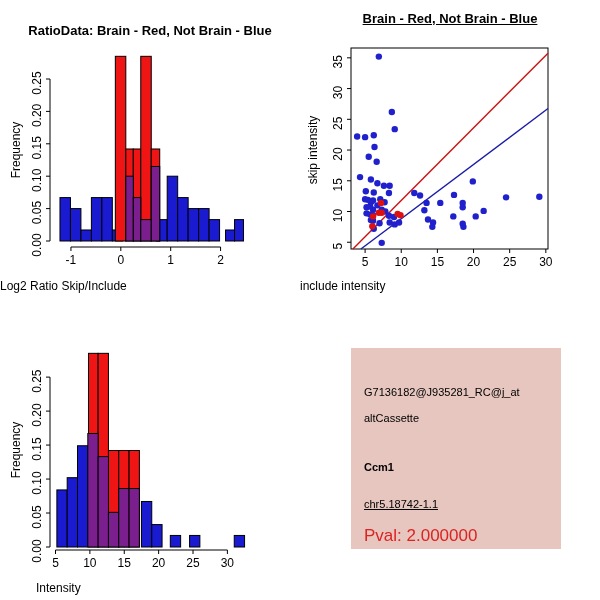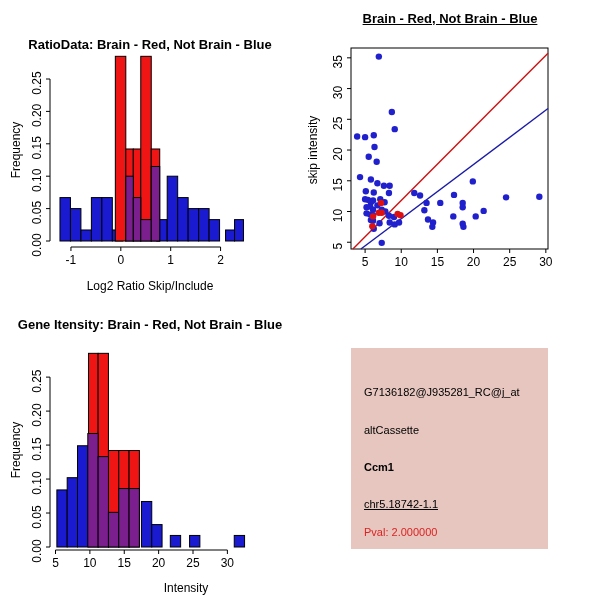--- a/index.html
+++ b/index.html
@@ -2,26 +2,26 @@
 <html><head>
 <meta charset="utf-8">
 <style>
   html,body{margin:0;padding:0;background:#ffffff;}
   #stage{position:relative;width:600px;height:600px;background:#ffffff;overflow:hidden;
          font-family:"Liberation Sans", sans-serif;}
   .panel{position:absolute;width:300px;height:300px;}
   .panel svg{position:absolute;left:0;top:0;}
   .ptitle{position:absolute;left:0;width:300px;text-align:center;font-weight:bold;
           font-size:13px;color:#000;}
-  .xlab{position:absolute;left:0;width:300px;text-align:center;font-size:12px;color:#000;}
+  .xlab{position:absolute;left:0;width:300px;font-size:12px;color:#000;}
   .ylab{position:absolute;left:16px;top:150px;font-size:12px;color:#000;white-space:nowrap;
         transform:translate(-50%,-50%) rotate(-90deg);}
   #infobox{position:absolute;}
   .infoline{position:absolute;font-size:11px;color:#000;white-space:nowrap;}
-  .pval{position:absolute;font-size:11px;white-space:nowrap;}
+  .pval{position:absolute;font-size:17px;white-space:nowrap;}
 </style>
 </head>
 <body>
 
 <div id="stage">
 
   <div class="panel" style="left:0;top:0;">
     <svg id="svg0" width="300" height="300">
         <line x1="70.9471032745592" y1="247" x2="220.56926952141058" y2="247" stroke="#000000"></line>
         <line x1="70.9471032745592" y1="247" x2="70.9471032745592" y2="251" stroke="#000000"></line>
@@ -62,21 +62,21 @@
         <rect x="115.33501259445843" y="56.32399299474605" width="10.473551637279613" height="184.67600700525395" fill="#f01515" stroke="#000" stroke-width="1"></rect>
         <rect x="125.80856423173805" y="148.98598949211907" width="7.481108312342542" height="92.01401050788093" fill="#f01515" stroke="#000" stroke-width="1"></rect>
         <rect x="133.2896725440806" y="148.98598949211907" width="7.481108312342599" height="92.01401050788093" fill="#f01515" stroke="#000" stroke-width="1"></rect>
         <rect x="140.7707808564232" y="56.32399299474605" width="10.47355163727957" height="184.67600700525395" fill="#f01515" stroke="#000" stroke-width="1"></rect>
         <rect x="151.24433249370276" y="148.98598949211907" width="8.478589420654941" height="92.01401050788093" fill="#f01515" stroke="#000" stroke-width="1"></rect>
         <rect x="125.80856423173805" y="176.2014010507881" width="7.481108312342542" height="64.79859894921191" fill="#7b1f8e" stroke="#000" stroke-width="1"></rect>
         <rect x="133.2896725440806" y="197.58493870402802" width="7.481108312342599" height="43.41506129597198" fill="#7b1f8e" stroke="#000" stroke-width="1"></rect>
         <rect x="140.7707808564232" y="219.61646234676007" width="10.47355163727957" height="21.383537653239927" fill="#7b1f8e" stroke="#000" stroke-width="1"></rect>
         <rect x="151.24433249370276" y="166.4816112084063" width="8.478589420654941" height="74.51838879159371" fill="#7b1f8e" stroke="#000" stroke-width="1"></rect>
       </svg>
-    <div class="ptitle" style="top:37px;text-align:center;">RatioData: Brain - Red, Not Brain - Blue</div>
+    <div class="ptitle" style="top:23px;text-align:center;">RatioData: Brain - Red, Not Brain - Blue</div>
     <div class="xlab" style="top:279px;">Log2 Ratio Skip/Include</div>
     <div class="ylab">Frequency</div>
   </div>
 
   <div class="panel" style="left:300px;top:0;">
     <svg id="svg1" width="300" height="300">
         <rect x="51" y="48" width="197" height="201" fill="none" stroke="#000000"></rect>
         <line x1="65.09724770642202" y1="249" x2="65.09724770642202" y2="253" stroke="#000000"></line>
         <text x="65.09724770642202" y="266" font-size="12px" font-family="Liberation Sans, sans-serif" fill="#000" text-anchor="middle">5</text>
         <line x1="101.24403669724771" y1="249" x2="101.24403669724771" y2="253" stroke="#000000"></line>
@@ -168,20 +168,21 @@
         <circle cx="239.32477064220183" cy="196.75229357798165" r="3.2" fill="#2020cc"></circle>
         <circle cx="72.32660550458715" cy="226.25688073394497" r="3.2" fill="#dd1111"></circle>
         <circle cx="73.04954128440366" cy="216.42201834862385" r="3.2" fill="#dd1111"></circle>
         <circle cx="78.83302752293578" cy="212.73394495412845" r="3.2" fill="#dd1111"></circle>
         <circle cx="81.72477064220183" cy="212.73394495412845" r="3.2" fill="#dd1111"></circle>
         <circle cx="81.00183486238532" cy="202.89908256880733" r="3.2" fill="#dd1111"></circle>
         <circle cx="97.62935779816513" cy="213.9633027522936" r="3.2" fill="#dd1111"></circle>
         <circle cx="100.5211009174312" cy="215.19266055045873" r="3.2" fill="#dd1111"></circle>
       </svg>
     <div class="ptitle" style="top:11px;text-decoration:underline;">Brain - Red, Not Brain - Blue</div>
+    <div class="xlab" style="top:279px;">include intensity</div>
     <div class="ylab" style="left:13px;">skip intensity</div>
   </div>
 
   <div class="panel" style="left:0;top:300px;">
     <svg id="svg2" width="300" height="300">
         <line x1="55.5" y1="250" x2="227.375" y2="250" stroke="#000000"></line>
         <line x1="55.5" y1="250" x2="55.5" y2="254" stroke="#000000"></line>
         <text x="55.5" y="267" font-size="12px" font-family="Liberation Sans, sans-serif" fill="#000" text-anchor="middle">5</text>
         <line x1="89.875" y1="250" x2="89.875" y2="254" stroke="#000000"></line>
         <text x="89.875" y="267" font-size="12px" font-family="Liberation Sans, sans-serif" fill="#000" text-anchor="middle">10</text>
@@ -218,28 +219,27 @@
         <rect x="98.125" y="53.33975481611208" width="10.3125" height="193.66024518388792" fill="#f01515" stroke="#000" stroke-width="1"></rect>
         <rect x="108.4375" y="150.50963222416812" width="10.3125" height="96.49036777583188" fill="#f01515" stroke="#000" stroke-width="1"></rect>
         <rect x="118.75" y="150.50963222416812" width="10.3125" height="96.49036777583188" fill="#f01515" stroke="#000" stroke-width="1"></rect>
         <rect x="129.0625" y="150.50963222416812" width="10.3125" height="96.49036777583188" fill="#f01515" stroke="#000" stroke-width="1"></rect>
         <rect x="87.8125" y="133.5218914185639" width="10.3125" height="113.47810858143609" fill="#7b1f8e" stroke="#000" stroke-width="1"></rect>
         <rect x="98.125" y="156.6252189141856" width="10.3125" height="90.37478108581439" fill="#7b1f8e" stroke="#000" stroke-width="1"></rect>
         <rect x="108.4375" y="212.34500875656744" width="10.3125" height="34.65499124343256" fill="#7b1f8e" stroke="#000" stroke-width="1"></rect>
         <rect x="118.75" y="188.56217162872156" width="10.3125" height="58.43782837127844" fill="#7b1f8e" stroke="#000" stroke-width="1"></rect>
         <rect x="129.0625" y="188.56217162872156" width="10.3125" height="58.43782837127844" fill="#7b1f8e" stroke="#000" stroke-width="1"></rect>
       </svg>
-    <div class="ptitle" style="top:17px;">Gene Itensity: Brain - Red, Not Brain - Blue</div>
     <div class="xlab" style="top:281px;margin-left:36px;">Intensity</div>
     <div class="ylab">Frequency</div>
   </div>
 
   <div class="panel" style="left:300px;top:300px;">
-    <div id="infobox" style="left: 51px; top: 48px; width: 197px; height: 201px; position: absolute; background: rgb(230, 198, 190);">
+    <div id="infobox" style="left: 51px; top: 48px; width: 197px; height: 201px; position: absolute; background: rgb(230, 198, 190); padding-left: 13px;">
       <div class="infoline" style="left:13px;top:38px;">G7136182@J935281_RC@j_at</div>
-      <div class="infoline" style="left:13px;top:76px;">altCassette</div>
+      <div class="infoline" style="left:13px;top:64px;">altCassette</div>
       <div class="infoline" style="left:13px;top:113px;font-weight:bold;">Ccm1</div>
       <div class="infoline" style="left:13px;top:150px;text-decoration:underline;">chr5.18742-1.1</div>
       <div class="pval" style="left: 13px; top: 178px; color: rgb(221, 34, 34);">Pval: 2.000000</div>
     </div>
   </div>
 
 </div>
 
 </body></html>

